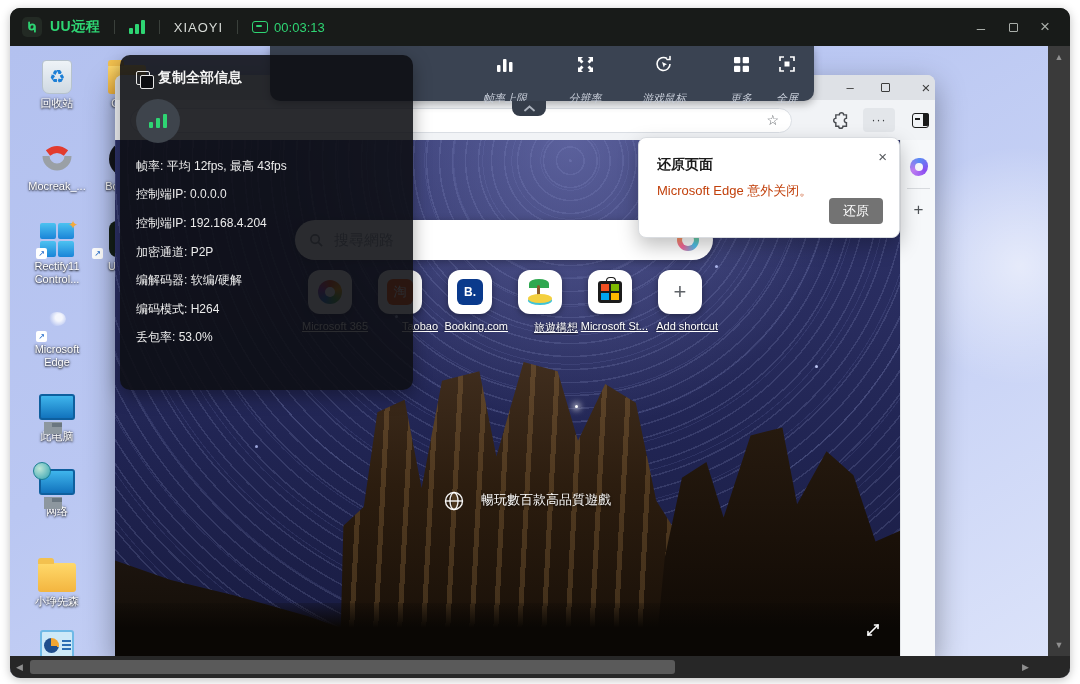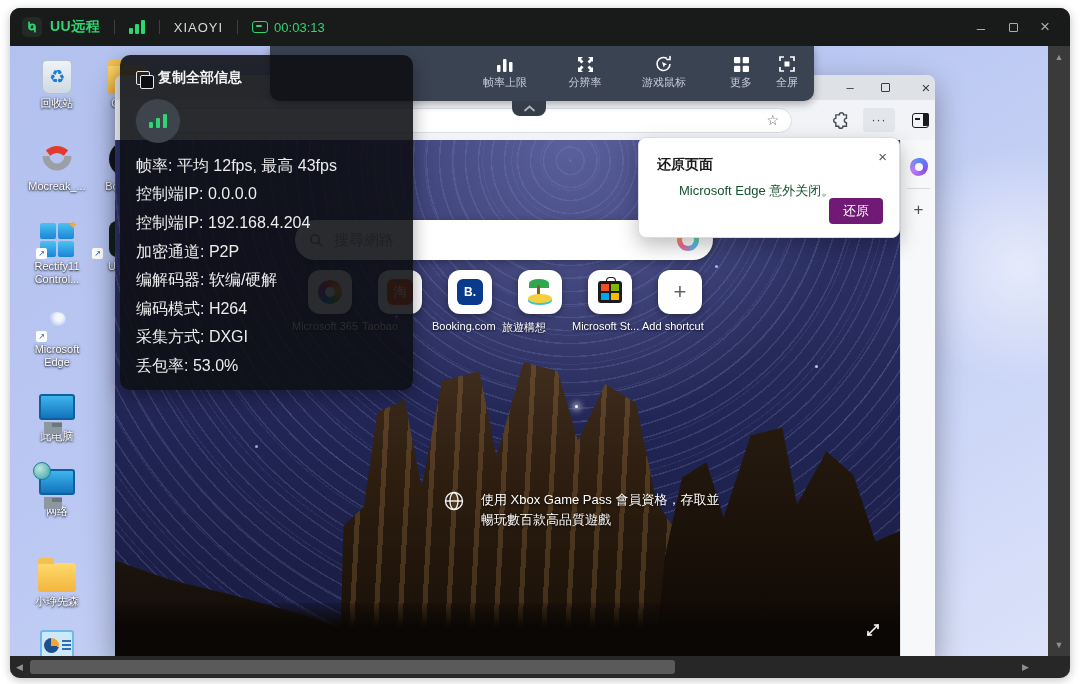--- a/index.html
+++ b/index.html
@@ -48,35 +48,35 @@
   .ic-pc::after { content:""; position:absolute; left:11px; bottom:-9px; width:10px; height:4px; background:#6a7680; box-shadow:-4px 3px 0 4px #8d979f; }
   .ic-globe-sm { position:absolute; left:-8px; top:-9px; width:18px; height:18px; border-radius:50%; background:radial-gradient(circle at 35% 35%,#bfe7d8,#2e9fb0); border:1px solid #1c7f93; }
   .ic-chart { width:34px; height:30px; background:#cde9f8; border:2px solid #6fb9e6; border-radius:3px; display:flex; align-items:center; justify-content:center; gap:3px; }
   .ic-pie { width:15px; height:15px; border-radius:50%; background:conic-gradient(#f2a531 0 100deg,#1f4e8c 100deg 360deg); }
   .ic-lines i { display:block; width:9px; height:2px; background:#2a6db3; margin:2px 0; }
 
   
   .uu-toolbar { position:absolute; left:260px; top:0; width:544px; height:55px; background:#3a4352; border-radius:0 0 10px 10px; z-index:30; box-shadow:0 3px 8px rgba(0,0,0,.3); }
   .tool-item { position:absolute; top:7px; width:64px; text-align:center; color:#fff; }
   .tool-item .t-ic { height:22px; display:flex; align-items:center; justify-content:center; }
-  .tool-item .t-lb { font-size:11px; color:#c7cdd8; margin-top:0; white-space:nowrap; }
+  .tool-item .t-lb { font-size:11px; color:#c7cdd8; margin-top:16px; white-space:nowrap;font-style:italic; }
   .chevron-tab { position:absolute; left:502px; top:55px; width:34px; height:15px; background:#353d4a; border-radius:0 0 8px 8px; z-index:30; display:flex; align-items:center; justify-content:center; }
 
   
   .stats { position:absolute; left:110px; top:9px; width:293px; height:335px; background:rgba(13,14,18,.88); border-radius:10px; z-index:40; padding:14px 16px; color:#ededed; box-shadow:0 6px 18px rgba(0,0,0,.35); }
   .stats-head { display:flex; align-items:center; gap:8px; font-size:14px; font-weight:bold; color:#f4f4f4; }
   .copy-ic { width:14px; height:14px; border:1.5px solid #e8e8e8; border-radius:2px; position:relative; }
   .copy-ic::after { content:""; position:absolute; left:3px; top:3px; width:12px; height:12px; border:1.5px solid #e8e8e8; border-radius:2px; background:rgba(13,14,18,1); }
   .stats-net { display:flex; gap:12px; margin-top:12px; align-items:center; }
   .net-badge { width:44px; height:44px; border-radius:50%; background:#3e444c; flex:0 0 auto; display:flex; align-items:center; justify-content:center; }
   .net-badge .sigbars i { width:4.5px; }
   .net-l1 { font-size:14px; color:#fff; }
   .net-l2 { font-size:12.5px; color:#d6d6d6; margin-top:5px; }
   .stats-rows { margin-top:9px; }
-  .stats-rows div { height:28.6px; display:flex; align-items:center; font-size:16px; color:#ececec; }
+  .stats-rows div { height:28.6px; display:flex; align-items:center; font-size:12px; color:#ececec; }
 
   
   .edge { position:absolute; left:105px; top:29px; width:820px; height:583px; z-index:10; border-radius:8px 8px 0 0; box-shadow:0 10px 30px rgba(0,0,0,.35); background:#dfe2e7; }
   .e-tabbar { position:absolute; left:0; top:0; right:0; height:25px; background:#dee1e6; border-radius:8px 8px 0 0; }
   .e-ctl { position:absolute; top:2px; width:28px; height:21px; display:flex; align-items:center; justify-content:center; color:#3c3c3c; font-size:13px; }
   .e-ctl .sq { width:9px; height:9px; border:1.2px solid #3c3c3c; border-radius:1px; }
   .e-addr { position:absolute; left:0; top:25px; right:0; height:40px; background:#f1f3f6; }
   .url-pill { position:absolute; left:15px; top:8px; width:662px; height:25px; background:#fff; border:1px solid #dadee4; border-radius:13px; }
   .star { position:absolute; right:12px; top:3px; font-size:14px; color:#5f6368; }
   .addr-ic { position:absolute; top:8px; display:flex; align-items:center; justify-content:center; width:26px; height:24px; color:#4a4d52; }
@@ -104,21 +104,21 @@
     background:linear-gradient(180deg,#2a1d11 0%,#1a1109 55%,#0d0804 100%);
     clip-path:polygon(0 100%,4% 62%,11% 32%,21% 26%,28% 47%,39% 16%,52% 13%,58% 42%,70% 22%,81% 31%,90% 56%,100% 52%,100% 100%); }
   .rock-ground { left:0; width:100%; height:55px; background:linear-gradient(180deg,rgba(10,7,4,.2),#0a0704 45%); }
 
   .search-pill { position:absolute; left:180px; top:80px; width:418px; height:40px; background:#fff; border-radius:20px; box-shadow:0 2px 8px rgba(0,0,0,.3); display:flex; align-items:center; padding:0 14px; gap:10px; }
   .search-pill .ph { font-size:15px; color:#9aa0a8; flex:1; }
   .copilot-swirl { width:22px; height:22px; border-radius:50%; background:conic-gradient(from 40deg,#7ad06d,#4cc2f0,#f6659b,#f8a94c,#7ad06d); position:relative; }
   .copilot-swirl::after { content:""; position:absolute; inset:5px; border-radius:50%; background:#fff; }
 
   .tile { position:absolute; top:130px; width:44px; height:44px; background:#fff; border-radius:12px; box-shadow:0 2px 6px rgba(0,0,0,.35); display:flex; align-items:center; justify-content:center; }
-  .tile-lbl { position:absolute; top:180px; width:76px; text-align:left; font-size:11px; color:#fff; text-shadow:0 1px 3px rgba(0,0,0,.9); white-space:nowrap; overflow:hidden; }
+  .tile-lbl { position:absolute; top:180px; width:76px; text-align:right; font-size:11px; color:#fff; text-shadow:0 1px 3px rgba(0,0,0,.9); white-space:nowrap; overflow:hidden;text-decoration:underline; }
   .m365 { width:24px; height:24px; border-radius:50%; background:conic-gradient(#e94e1b,#f2a20c,#4cae4c,#2a77d0,#a23fb5,#e94e1b); position:relative; }
   .m365::after{content:"";position:absolute;inset:7px;border-radius:50%;background:#fff;}
   .taobao { width:26px; height:26px; border-radius:6px; background:#ff5000; color:#fff; font-size:13px; line-height:26px; text-align:center; }
   .bkng { width:26px; height:26px; border-radius:6px; background:#0a3a8c; color:#fff; font-size:12px; font-weight:bold; line-height:26px; text-align:center; }
   .island { width:26px; height:26px; position:relative; }
   .island .sea { position:absolute; left:1px; bottom:2px; width:24px; height:9px; border-radius:50%; background:#f4d03f; box-shadow:0 2px 0 #41c3d6; }
   .island .palm { position:absolute; left:10px; bottom:8px; width:3px; height:12px; background:#8a5a2b; border-radius:2px; }
   .island .leaf { position:absolute; left:2px; top:0; width:20px; height:9px; border-radius:50% 50% 0 0; background:#2ea84f; }
   .mstore { width:24px; height:22px; background:#1b1b1b; border-radius:3px; position:relative; display:grid; grid-template-columns:8px 8px; grid-template-rows:7px 7px; gap:2px; padding:3px; }
   .mstore::before { content:""; position:absolute; left:8px; top:-4px; width:8px; height:5px; border:1.5px solid #1b1b1b; border-bottom:none; border-radius:4px 4px 0 0; }
@@ -132,22 +132,22 @@
   .e-sidebar { position:absolute; right:0; top:65px; width:35px; bottom:0; background:#f6f8fa; border-left:1px solid #e4e7ea; }
   .sb-item { position:absolute; left:0; width:35px; display:flex; align-items:center; justify-content:center; }
   .sb-div { position:absolute; left:6px; width:23px; height:1px; background:#d7dade; }
   .copilot-ic { width:18px; height:18px; border-radius:50% 45% 55% 50%; background:conic-gradient(from 120deg,#8a4df0,#c17ef5,#5a8df5,#8a4df0); position:relative; }
   .copilot-ic::after{content:"";position:absolute;inset:5px;border-radius:50%;background:#f6f8fa;}
   .sb-plus { font-size:17px; color:#4f5357; font-weight:300; }
 
   .popup { position:absolute; left:523px; top:62px; width:262px; height:101px; background:#fff; border:1px solid #d9dce0; border-radius:8px; box-shadow:0 8px 20px rgba(0,0,0,.25); z-index:6; }
   .popup-title { position:absolute; left:18px; top:18px; font-size:14px; font-weight:bold; color:#1b1b1b; }
   .popup-x { position:absolute; right:12px; top:10px; font-size:15px; color:#55585c; }
-  .popup-msg { position:absolute; left:18px; top:44px; font-size:13px; color:#14532d;margin-left:22px; }
-  .popup-btn { position:absolute; right:16px; bottom:13px; width:54px; height:26px; background:#701a75; color:#fff; font-size:13px; border-radius:4px; display:flex; align-items:center; justify-content:center; }
+  .popup-msg { position:absolute; left:18px; top:44px; font-size:13px; color:#c2410c; }
+  .popup-btn { position:absolute; right:16px; bottom:13px; width:54px; height:26px; background:#737373; color:#fff; font-size:13px; border-radius:4px; display:flex; align-items:center; justify-content:center; }
 
   
   .vscroll { position:absolute; left:1038px; top:0; width:22px; height:610px; background:#3a3a3a; z-index:45; }
   .vs-arrow { position:absolute; left:0; width:22px; text-align:center; color:#8f8f8f; font-size:9px; }
   .hscroll { position:absolute; left:0; top:610px; width:1060px; height:22px; background:#272727; z-index:46; }
   .hs-arrow { position:absolute; top:0; height:22px; line-height:22px; color:#8f8f8f; font-size:9px; }
   .hs-thumb { position:absolute; left:20px; top:4px; width:645px; height:14px; background:#5a5a5a; border-radius:3px; }
 
   svg { display:block; }
 </style>
@@ -362,21 +362,20 @@
           </div>
         <div class="tile-lbl" style="left:527px;">Add shortcut</div>
 
         <div class="banner">
           <svg width="22" height="22" viewBox="0 0 22 22" fill="none" stroke="rgba(255,255,255,.95)" stroke-width="1.4">
             <circle cx="11" cy="11" r="8.5"></circle>
               <ellipse cx="11" cy="11" rx="4" ry="8.5"></ellipse>
               <path d="M2.5 11 h17"></path>
           </svg>
           <div class="txt">
-            <div>使用 Xbox Game Pass 會員資格，存取並</div>
             <div>暢玩數百款高品質遊戲</div>
           </div>
         </div>
 
         <span class="expand-ic">
           <svg width="16" height="16" viewBox="0 0 16 16" fill="none" stroke="#fff" stroke-width="1.6" stroke-linecap="round">
             <path d="M3 13 L13 3"></path>
               <path d="M9.5 3 H13 V6.5"></path>
               <path d="M6.5 13 H3 V9.5"></path>
           </svg>
@@ -476,21 +475,20 @@
             </span>
         </div>
       </div>
       <div class="stats-rows">
         <div>帧率: 平均 12fps, 最高 43fps</div>
         <div>控制端IP: 0.0.0.0</div>
         <div>控制端IP: 192.168.4.204</div>
         <div>加密通道: P2P</div>
         <div>编解码器: 软编/硬解</div>
         <div>编码模式: H264</div>
-        <div>采集方式: DXGI</div>
         <div>丢包率: 53.0%</div>
       </div>
     </div>
 
     <div class="vscroll">
       <span class="vs-arrow" style="top:6px;">▲</span>
       <span class="vs-arrow" style="bottom:6px;">▼</span>
     </div>
     <div class="hscroll">
       <span class="hs-arrow" style="left:6px;">◀</span>

